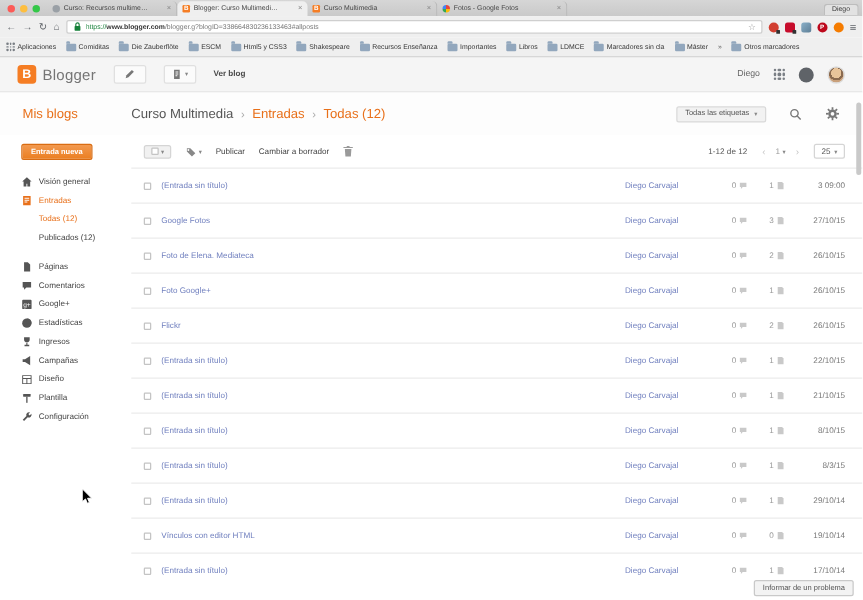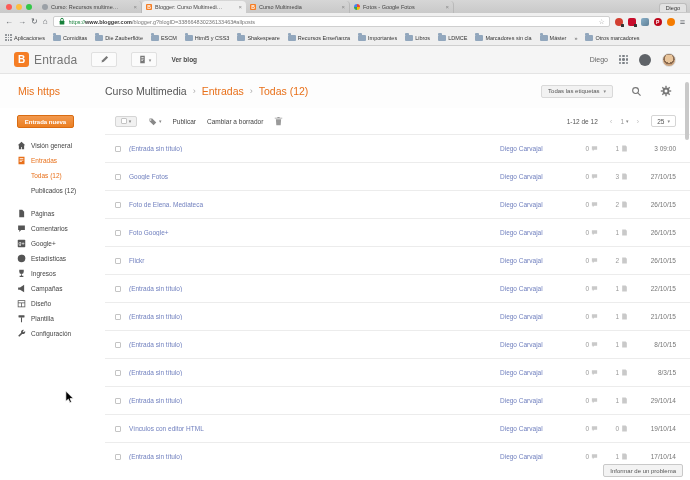--- a/index.html
+++ b/index.html
@@ -231,21 +231,21 @@
     </span>
   <span class="bm-sep">»</span>
   <span class="bm">
       <span class="bm-folder"></span>
       <span>Otros marcadores</span>
     </span>
 </div>
 
 <div class="appbar">
   <div class="logo">B</div>
-  <div class="brand">Entrada</div>
+  <div class="brand">Blogger</div>
   <div class="hbtn">
     <svg width="9" height="9" viewBox="0 0 12 12">
         <path d="M2 10l.9-3 5.8-5.8 2.1 2.1L5 9.1z" fill="#777"></path>
       </svg>
   </div>
   <div class="hbtn">
     <svg width="9" height="9" viewBox="0 0 12 12">
         <path d="M3 1h6v10H3zM4.5 3h3v1h-3zm0 2h3v1h-3zm0 2h2v1h-2z" fill="#777" fill-rule="evenodd"></path>
       </svg>
     <span class="caret">▾</span>
@@ -263,21 +263,21 @@
         <span></span>
         <span></span>
         <span></span>
       </span>
     <span class="notif"></span>
     <span class="avatar"></span>
   </div>
 </div>
 
 <div class="subbar">
-  <div class="myblogs">Mis https</div>
+  <div class="myblogs">Mis blogs</div>
   <div class="crumb">
     <span class="blogname">Curso Multimedia</span>
     <span class="sep">›</span>
     <span class="orange">Entradas</span>
     <span class="sep">›</span>
     <span class="orange">Todas (12)</span>
   </div>
   <div class="subbar-right">
     <div class="labels-btn">
       <span>Todas las etiquetas</span>

